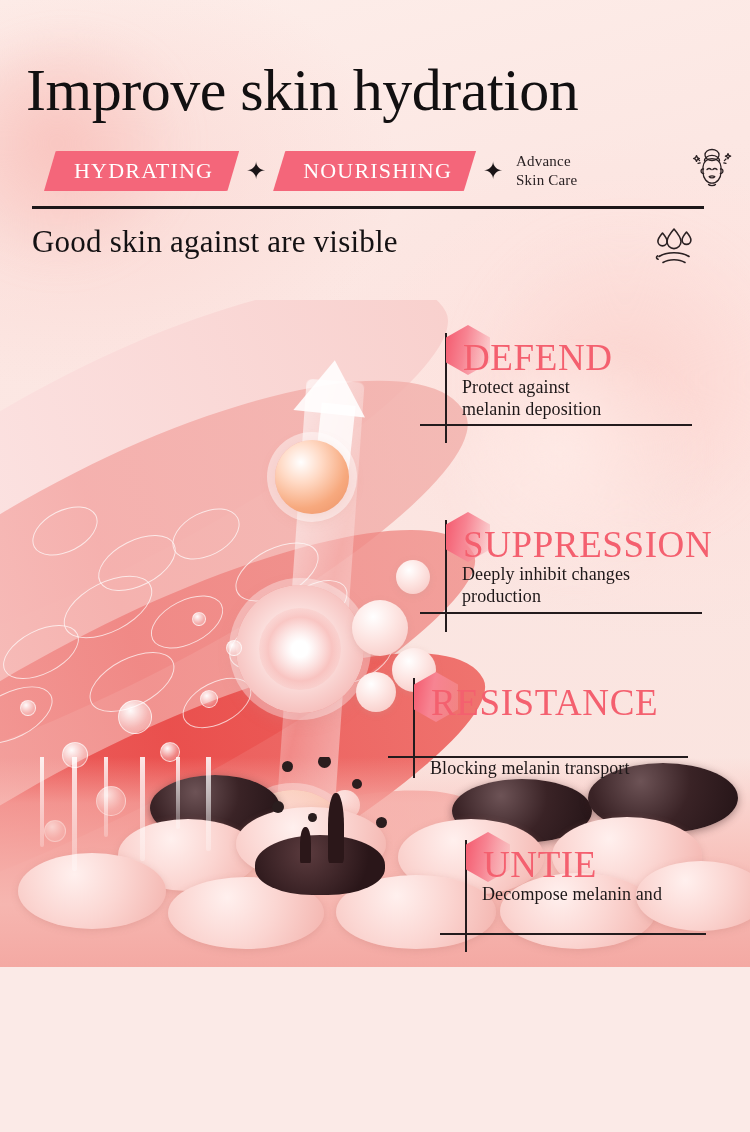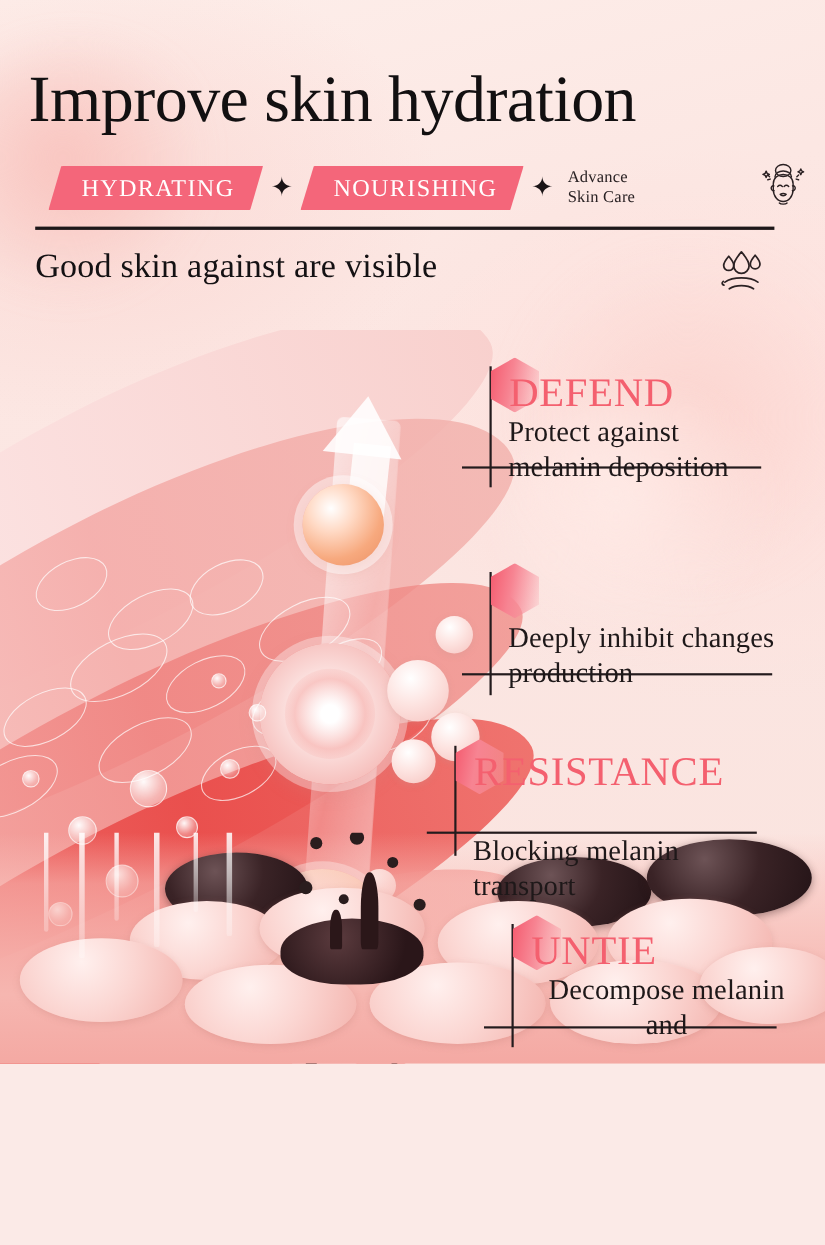--- a/index.html
+++ b/index.html
@@ -110,21 +110,21 @@
   
   .feature{position:absolute;}
   .feat-vline{position:absolute;top:0;width:2px;background:#231b1d;}
   .feat-hline{position:absolute;height:2px;background:#231b1d;}
   .hex{
     position:absolute;width:44px;height:50px;
     clip-path:polygon(50% 0,100% 25%,100% 75%,50% 100%,0 75%,0 25%);
     background:linear-gradient(100deg,#f4596d 0%,#f78492 42%,rgba(250,190,196,.25) 100%);
   }
   .feat-title{position:absolute;color:#f4606f;font-size:37px;line-height:1;letter-spacing:.6px;}
-  .feat-desc{position:absolute;color:#1e1819;font-size:26px;line-height:1.22;letter-spacing:.1px;}
+  .feat-desc{position:absolute;color:#1e1819;font-size:18px;line-height:1.22;letter-spacing:.1px;}
 </style>
 </head>
 <body>
 
 <div class="poster">
 
   <div class="bg-base"></div>
   <div class="rose-blur-a"></div>
   <div class="rose-blur-b"></div>
   <div class="rose-blur-c"></div>
@@ -275,20 +275,21 @@
     <div class="feat-desc" style="left:42px;top:52px;">
       <div>Protect against</div>
       <div>melanin deposition</div>
     </div>
   </div>
 
   <div class="feature" style="left:420px;top:512px;width:300px;height:110px;">
     <div class="feat-vline" style="left:25px;top:8px;height:112px;"></div>
     <div class="feat-hline" style="left:0;top:100px;width:282px;"></div>
     <div class="hex" style="left:26px;top:0;"></div>
+    <div class="feat-title" style="left:43px;top:14px;">SUPPRESSION</div>
     <div class="feat-desc" style="left:42px;top:52px;">
       <div>Deeply inhibit changes</div>
       <div>production</div>
     </div>
   </div>
 
   <div class="feature" style="left:388px;top:672px;width:310px;height:96px;">
     <div class="feat-vline" style="left:25px;top:6px;height:100px;"></div>
     <div class="feat-hline" style="left:0;top:84px;width:300px;"></div>
     <div class="hex" style="left:26px;top:0;"></div>

